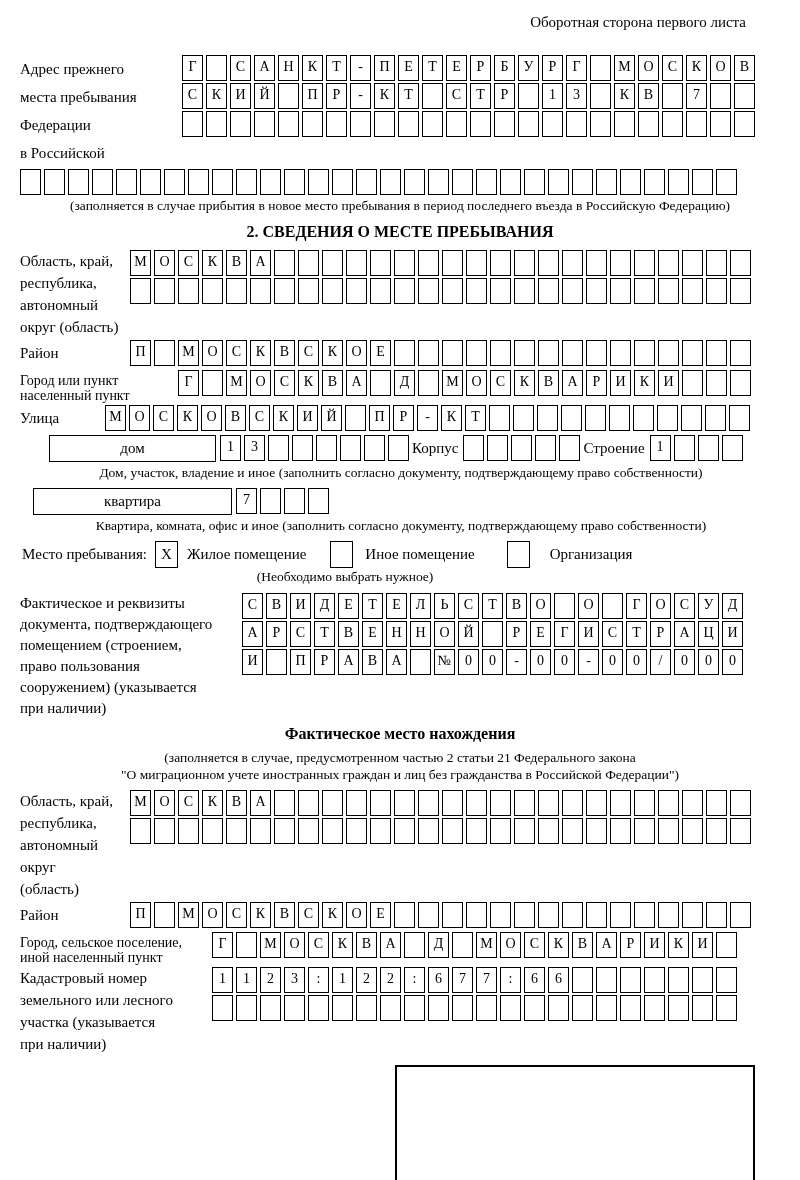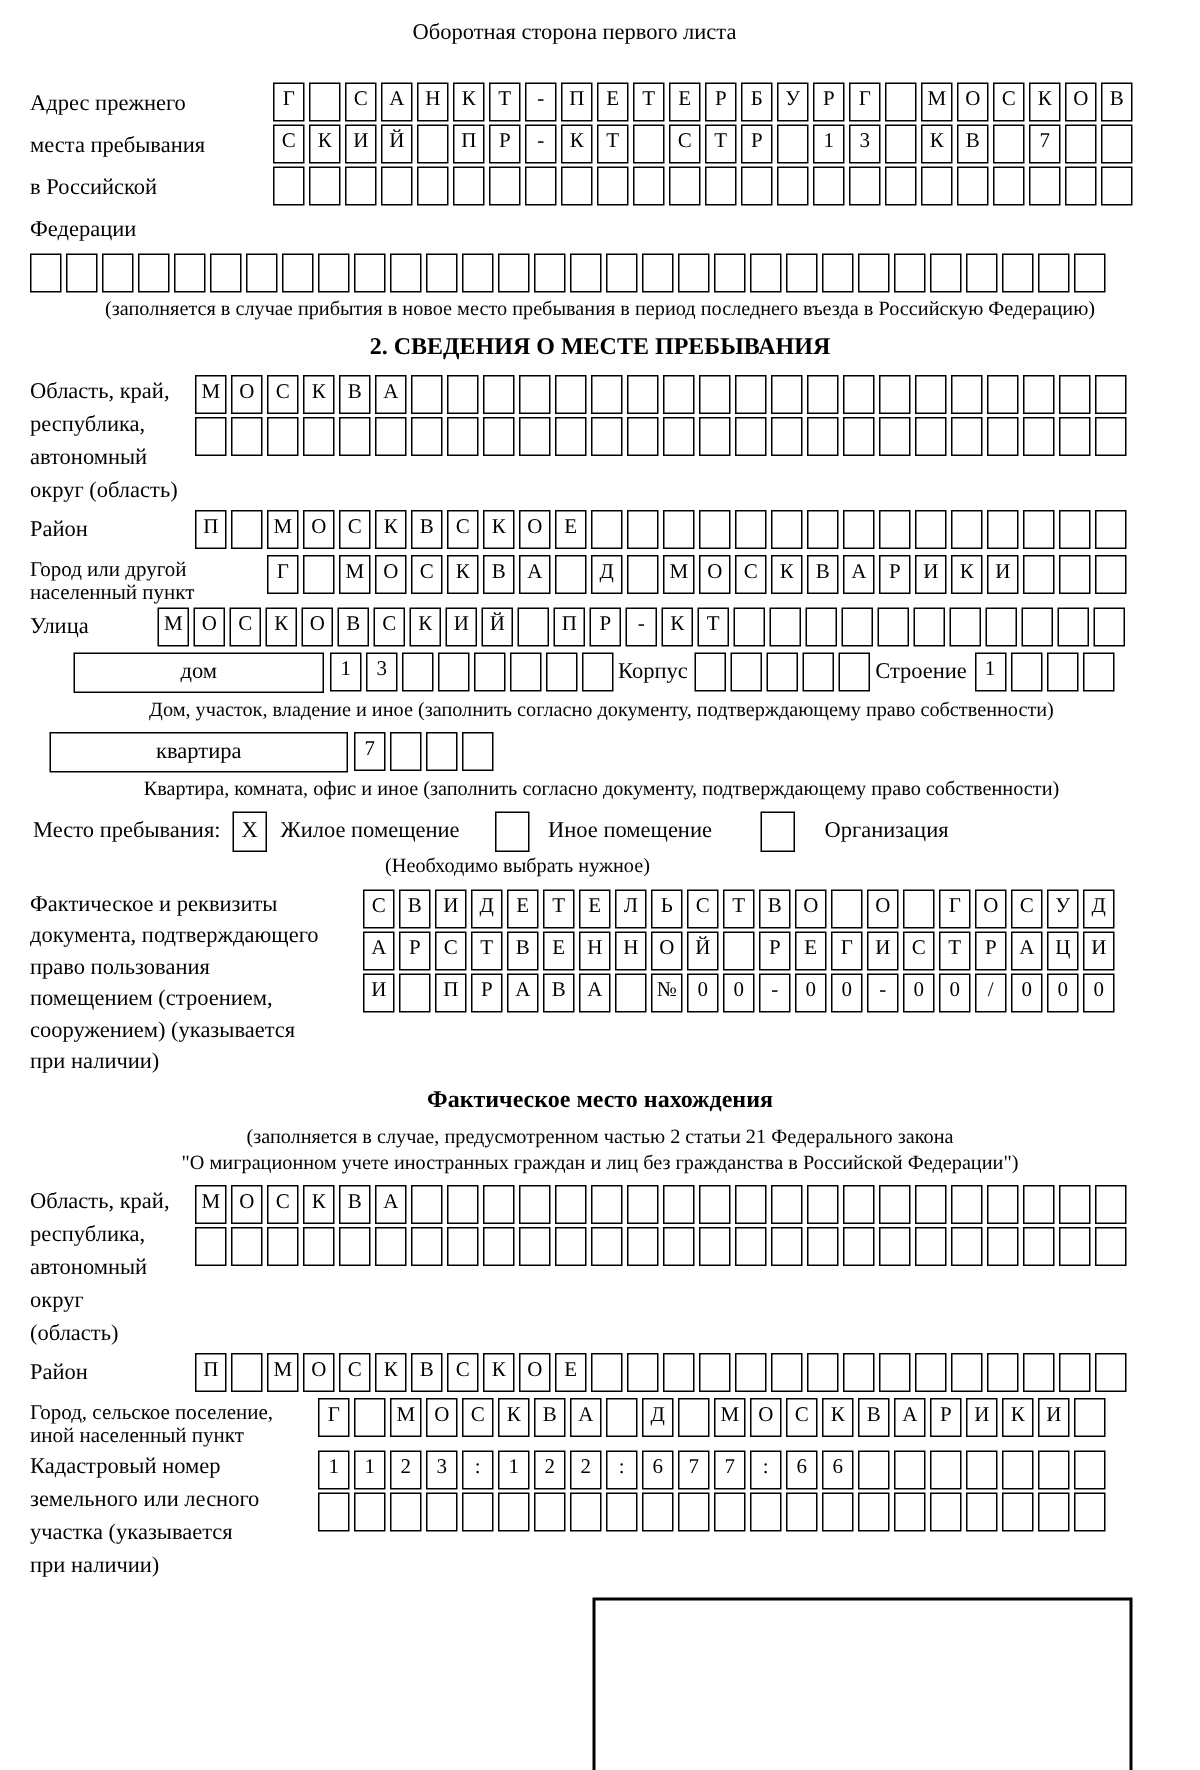--- a/index.html
+++ b/index.html
@@ -1,19 +1,19 @@
 <!DOCTYPE html>
 <html><head>
 <meta charset="utf-8">
 <style>
   html,body{margin:0;padding:0;background:#fff;}
   body{width:800px;height:1180px;overflow:hidden;color:#000;
        font-family:"Liberation Serif","DejaVu Serif",serif;}
   .page{padding:14px 20px 0 20px;box-sizing:border-box;}
-  .side-note{text-align:center;padding-right:34px;font-size:15px;margin-bottom:24px;}
+  .side-note{text-align:right;padding-right:34px;font-size:15px;margin-bottom:24px;}
   .frow{display:flex;align-items:flex-start;}
   .flabel{flex:none;font-size:15px;}
   .flabel-tall{line-height:28px;}
   .flabel-med{line-height:22px;}
   .flabel-tight{line-height:15px;font-size:14px;padding-top:3px;}
   .cellrow{white-space:nowrap;height:28px;}
   .cell{display:inline-block;box-sizing:border-box;width:21px;height:26px;border:1.5px solid #000;
         margin-right:3px;text-align:center;font-size:14px;line-height:22px;overflow:hidden;}
   .note{font-size:13.5px;text-align:center;margin:1px 0 9px 0;}
   .note-left{font-size:13.5px;text-align:center;margin:2px 0 7px 2px;}
@@ -31,22 +31,22 @@
 <body>
 
 <div class="page">
 
   <div class="side-note">Оборотная сторона первого листа</div>
 
   <div class="frow mb2">
     <div class="flabel flabel-tall" style="width:162px;">
       <div>Адрес прежнего</div>
       <div>места пребывания</div>
+      <div>Федерации</div>
       <div>в Российской</div>
-      <div>Федерации</div>
     </div>
     <div>
       <div class="cellrow"><span class="cell">Г</span><span class="cell"></span><span class="cell">С</span><span class="cell">А</span><span class="cell">Н</span><span class="cell">К</span><span class="cell">Т</span><span class="cell">-</span><span class="cell">П</span><span class="cell">Е</span><span class="cell">Т</span><span class="cell">Е</span><span class="cell">Р</span><span class="cell">Б</span><span class="cell">У</span><span class="cell">Р</span><span class="cell">Г</span><span class="cell"></span><span class="cell">М</span><span class="cell">О</span><span class="cell">С</span><span class="cell">К</span><span class="cell">О</span><span class="cell">В</span></div>
       <div class="cellrow"><span class="cell">С</span><span class="cell">К</span><span class="cell">И</span><span class="cell">Й</span><span class="cell"></span><span class="cell">П</span><span class="cell">Р</span><span class="cell">-</span><span class="cell">К</span><span class="cell">Т</span><span class="cell"></span><span class="cell">С</span><span class="cell">Т</span><span class="cell">Р</span><span class="cell"></span><span class="cell">1</span><span class="cell">3</span><span class="cell"></span><span class="cell">К</span><span class="cell">В</span><span class="cell"></span><span class="cell">7</span><span class="cell"></span><span class="cell"></span></div>
       <div class="cellrow"><span class="cell"></span><span class="cell"></span><span class="cell"></span><span class="cell"></span><span class="cell"></span><span class="cell"></span><span class="cell"></span><span class="cell"></span><span class="cell"></span><span class="cell"></span><span class="cell"></span><span class="cell"></span><span class="cell"></span><span class="cell"></span><span class="cell"></span><span class="cell"></span><span class="cell"></span><span class="cell"></span><span class="cell"></span><span class="cell"></span><span class="cell"></span><span class="cell"></span><span class="cell"></span><span class="cell"></span></div>
     </div>
   </div>
   <div class="cellrow"><span class="cell"></span><span class="cell"></span><span class="cell"></span><span class="cell"></span><span class="cell"></span><span class="cell"></span><span class="cell"></span><span class="cell"></span><span class="cell"></span><span class="cell"></span><span class="cell"></span><span class="cell"></span><span class="cell"></span><span class="cell"></span><span class="cell"></span><span class="cell"></span><span class="cell"></span><span class="cell"></span><span class="cell"></span><span class="cell"></span><span class="cell"></span><span class="cell"></span><span class="cell"></span><span class="cell"></span><span class="cell"></span><span class="cell"></span><span class="cell"></span><span class="cell"></span><span class="cell"></span><span class="cell"></span></div>
   <div class="note">(заполняется в случае прибытия в новое место пребывания в период последнего въезда в Российскую Федерацию)</div>
 
@@ -65,21 +65,21 @@
     </div>
   </div>
 
   <div class="frow mb2">
     <div class="flabel" style="width:110px;line-height:27px;">Район</div>
     <div class="cellrow"><span class="cell">П</span><span class="cell"></span><span class="cell">М</span><span class="cell">О</span><span class="cell">С</span><span class="cell">К</span><span class="cell">В</span><span class="cell">С</span><span class="cell">К</span><span class="cell">О</span><span class="cell">Е</span><span class="cell"></span><span class="cell"></span><span class="cell"></span><span class="cell"></span><span class="cell"></span><span class="cell"></span><span class="cell"></span><span class="cell"></span><span class="cell"></span><span class="cell"></span><span class="cell"></span><span class="cell"></span><span class="cell"></span><span class="cell"></span><span class="cell"></span></div>
   </div>
 
   <div class="frow mb2">
     <div class="flabel flabel-tight" style="width:158px;">
-      <div>Город или другой</div>
+      <div>Город или пункт</div>
       <div>населенный пункт</div>
     </div>
     <div class="cellrow"><span class="cell">Г</span><span class="cell"></span><span class="cell">М</span><span class="cell">О</span><span class="cell">С</span><span class="cell">К</span><span class="cell">В</span><span class="cell">А</span><span class="cell"></span><span class="cell">Д</span><span class="cell"></span><span class="cell">М</span><span class="cell">О</span><span class="cell">С</span><span class="cell">К</span><span class="cell">В</span><span class="cell">А</span><span class="cell">Р</span><span class="cell">И</span><span class="cell">К</span><span class="cell">И</span><span class="cell"></span><span class="cell"></span><span class="cell"></span></div>
   </div>
 
   <div class="frow mb2">
     <div class="flabel" style="width:85px;line-height:27px;">Улица</div>
     <div class="cellrow"><span class="cell">М</span><span class="cell">О</span><span class="cell">С</span><span class="cell">К</span><span class="cell">О</span><span class="cell">В</span><span class="cell">С</span><span class="cell">К</span><span class="cell">И</span><span class="cell">Й</span><span class="cell"></span><span class="cell">П</span><span class="cell">Р</span><span class="cell">-</span><span class="cell">К</span><span class="cell">Т</span><span class="cell"></span><span class="cell"></span><span class="cell"></span><span class="cell"></span><span class="cell"></span><span class="cell"></span><span class="cell"></span><span class="cell"></span><span class="cell"></span><span class="cell"></span><span class="cell"></span></div>
   </div>
 
@@ -117,22 +117,22 @@
     <span class="cbox"></span>
     <div class="gap" style="width:20px;"></div>
     <div class="inline-label">Организация</div>
   </div>
   <div class="note" style="width:460px;margin-left:95px;margin-bottom:8px;">(Необходимо выбрать нужное)</div>
 
   <div class="frow">
     <div class="flabel" style="width:222px;line-height:21px;">
       <div>Фактическое и реквизиты</div>
       <div>документа, подтверждающего</div>
+      <div>помещением (строением,</div>
       <div>право пользования</div>
-      <div>помещением (строением,</div>
       <div>сооружением) (указывается</div>
       <div>при наличии)</div>
     </div>
     <div>
       <div class="cellrow"><span class="cell">С</span><span class="cell">В</span><span class="cell">И</span><span class="cell">Д</span><span class="cell">Е</span><span class="cell">Т</span><span class="cell">Е</span><span class="cell">Л</span><span class="cell">Ь</span><span class="cell">С</span><span class="cell">Т</span><span class="cell">В</span><span class="cell">О</span><span class="cell"></span><span class="cell">О</span><span class="cell"></span><span class="cell">Г</span><span class="cell">О</span><span class="cell">С</span><span class="cell">У</span><span class="cell">Д</span></div>
       <div class="cellrow"><span class="cell">А</span><span class="cell">Р</span><span class="cell">С</span><span class="cell">Т</span><span class="cell">В</span><span class="cell">Е</span><span class="cell">Н</span><span class="cell">Н</span><span class="cell">О</span><span class="cell">Й</span><span class="cell"></span><span class="cell">Р</span><span class="cell">Е</span><span class="cell">Г</span><span class="cell">И</span><span class="cell">С</span><span class="cell">Т</span><span class="cell">Р</span><span class="cell">А</span><span class="cell">Ц</span><span class="cell">И</span></div>
       <div class="cellrow"><span class="cell">И</span><span class="cell"></span><span class="cell">П</span><span class="cell">Р</span><span class="cell">А</span><span class="cell">В</span><span class="cell">А</span><span class="cell"></span><span class="cell">№</span><span class="cell">0</span><span class="cell">0</span><span class="cell">-</span><span class="cell">0</span><span class="cell">0</span><span class="cell">-</span><span class="cell">0</span><span class="cell">0</span><span class="cell">/</span><span class="cell">0</span><span class="cell">0</span><span class="cell">0</span></div>
     </div>
   </div>
 

